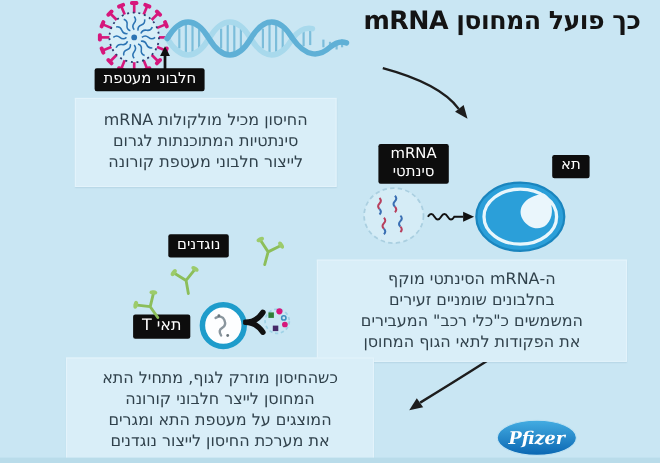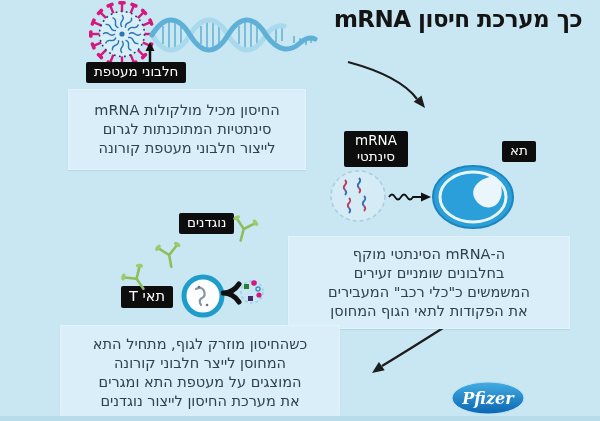--- a/index.html
+++ b/index.html
@@ -27,21 +27,21 @@
   .bottom-strip{
     left:0;bottom:0;width:600px;height:5px;background:#b9dcea;
   }
   svg{display:block;}
 </style>
 </head>
 <body>
 
 <div id="canvas">
 
-  <div class="abs title">כך מערכת חיסון mRNA</div>
+  <div class="abs title">כך פועל המחוסן mRNA</div>
 
   <svg class="abs" style="left:76px;top:0px;" width="92" height="72" viewBox="0 0 92 72">
     <g>
       <g fill="#d6177c">
         <g transform="rotate(0,46,34)">
             <rect x="44.8" y="3" width="2.4" height="9"></rect>
             <rect x="42.2" y="1" width="7.6" height="3.6" rx="1.6"></rect>
           </g>
         <g transform="rotate(22.5,46,34)">
             <rect x="44.8" y="3" width="2.4" height="9"></rect>
@@ -163,21 +163,21 @@
     </g>
   </svg>
 
   <div class="abs black-label" style="left:86px;top:62px;">חלבוני מעטפת</div>
 
   <div class="abs black-label" style="left:344px;top:131px;width:48px;">mRNA
 סינתטי</div>
 
   <div class="abs black-label" style="left:462px;top:141px;margin-left:40px;">תא</div>
 
-  <div class="abs black-label" style="left:179px;top:213px;">נוגדנים</div>
+  <div class="abs black-label" style="left:153px;top:213px;">נוגדנים</div>
 
   <div class="abs text-box" style="left:68px;top:89px;width:238px;">החיסון מכיל מולקולות mRNA
 סינתטיות המתוכנתות לגרום
 לייצור חלבוני מעטפת קורונה</div>
 
   <div class="abs black-label" style="left:121px;top:286px;font-size:14.5px;">תאי T</div>
 
   <div class="abs text-box" style="left:288px;top:236px;width:282px;padding:8px 4px;">ה-mRNA הסינתטי מוקף
 בחלבונים שומניים זעירים
 המשמשים כ"כלי רכב" המעבירים

